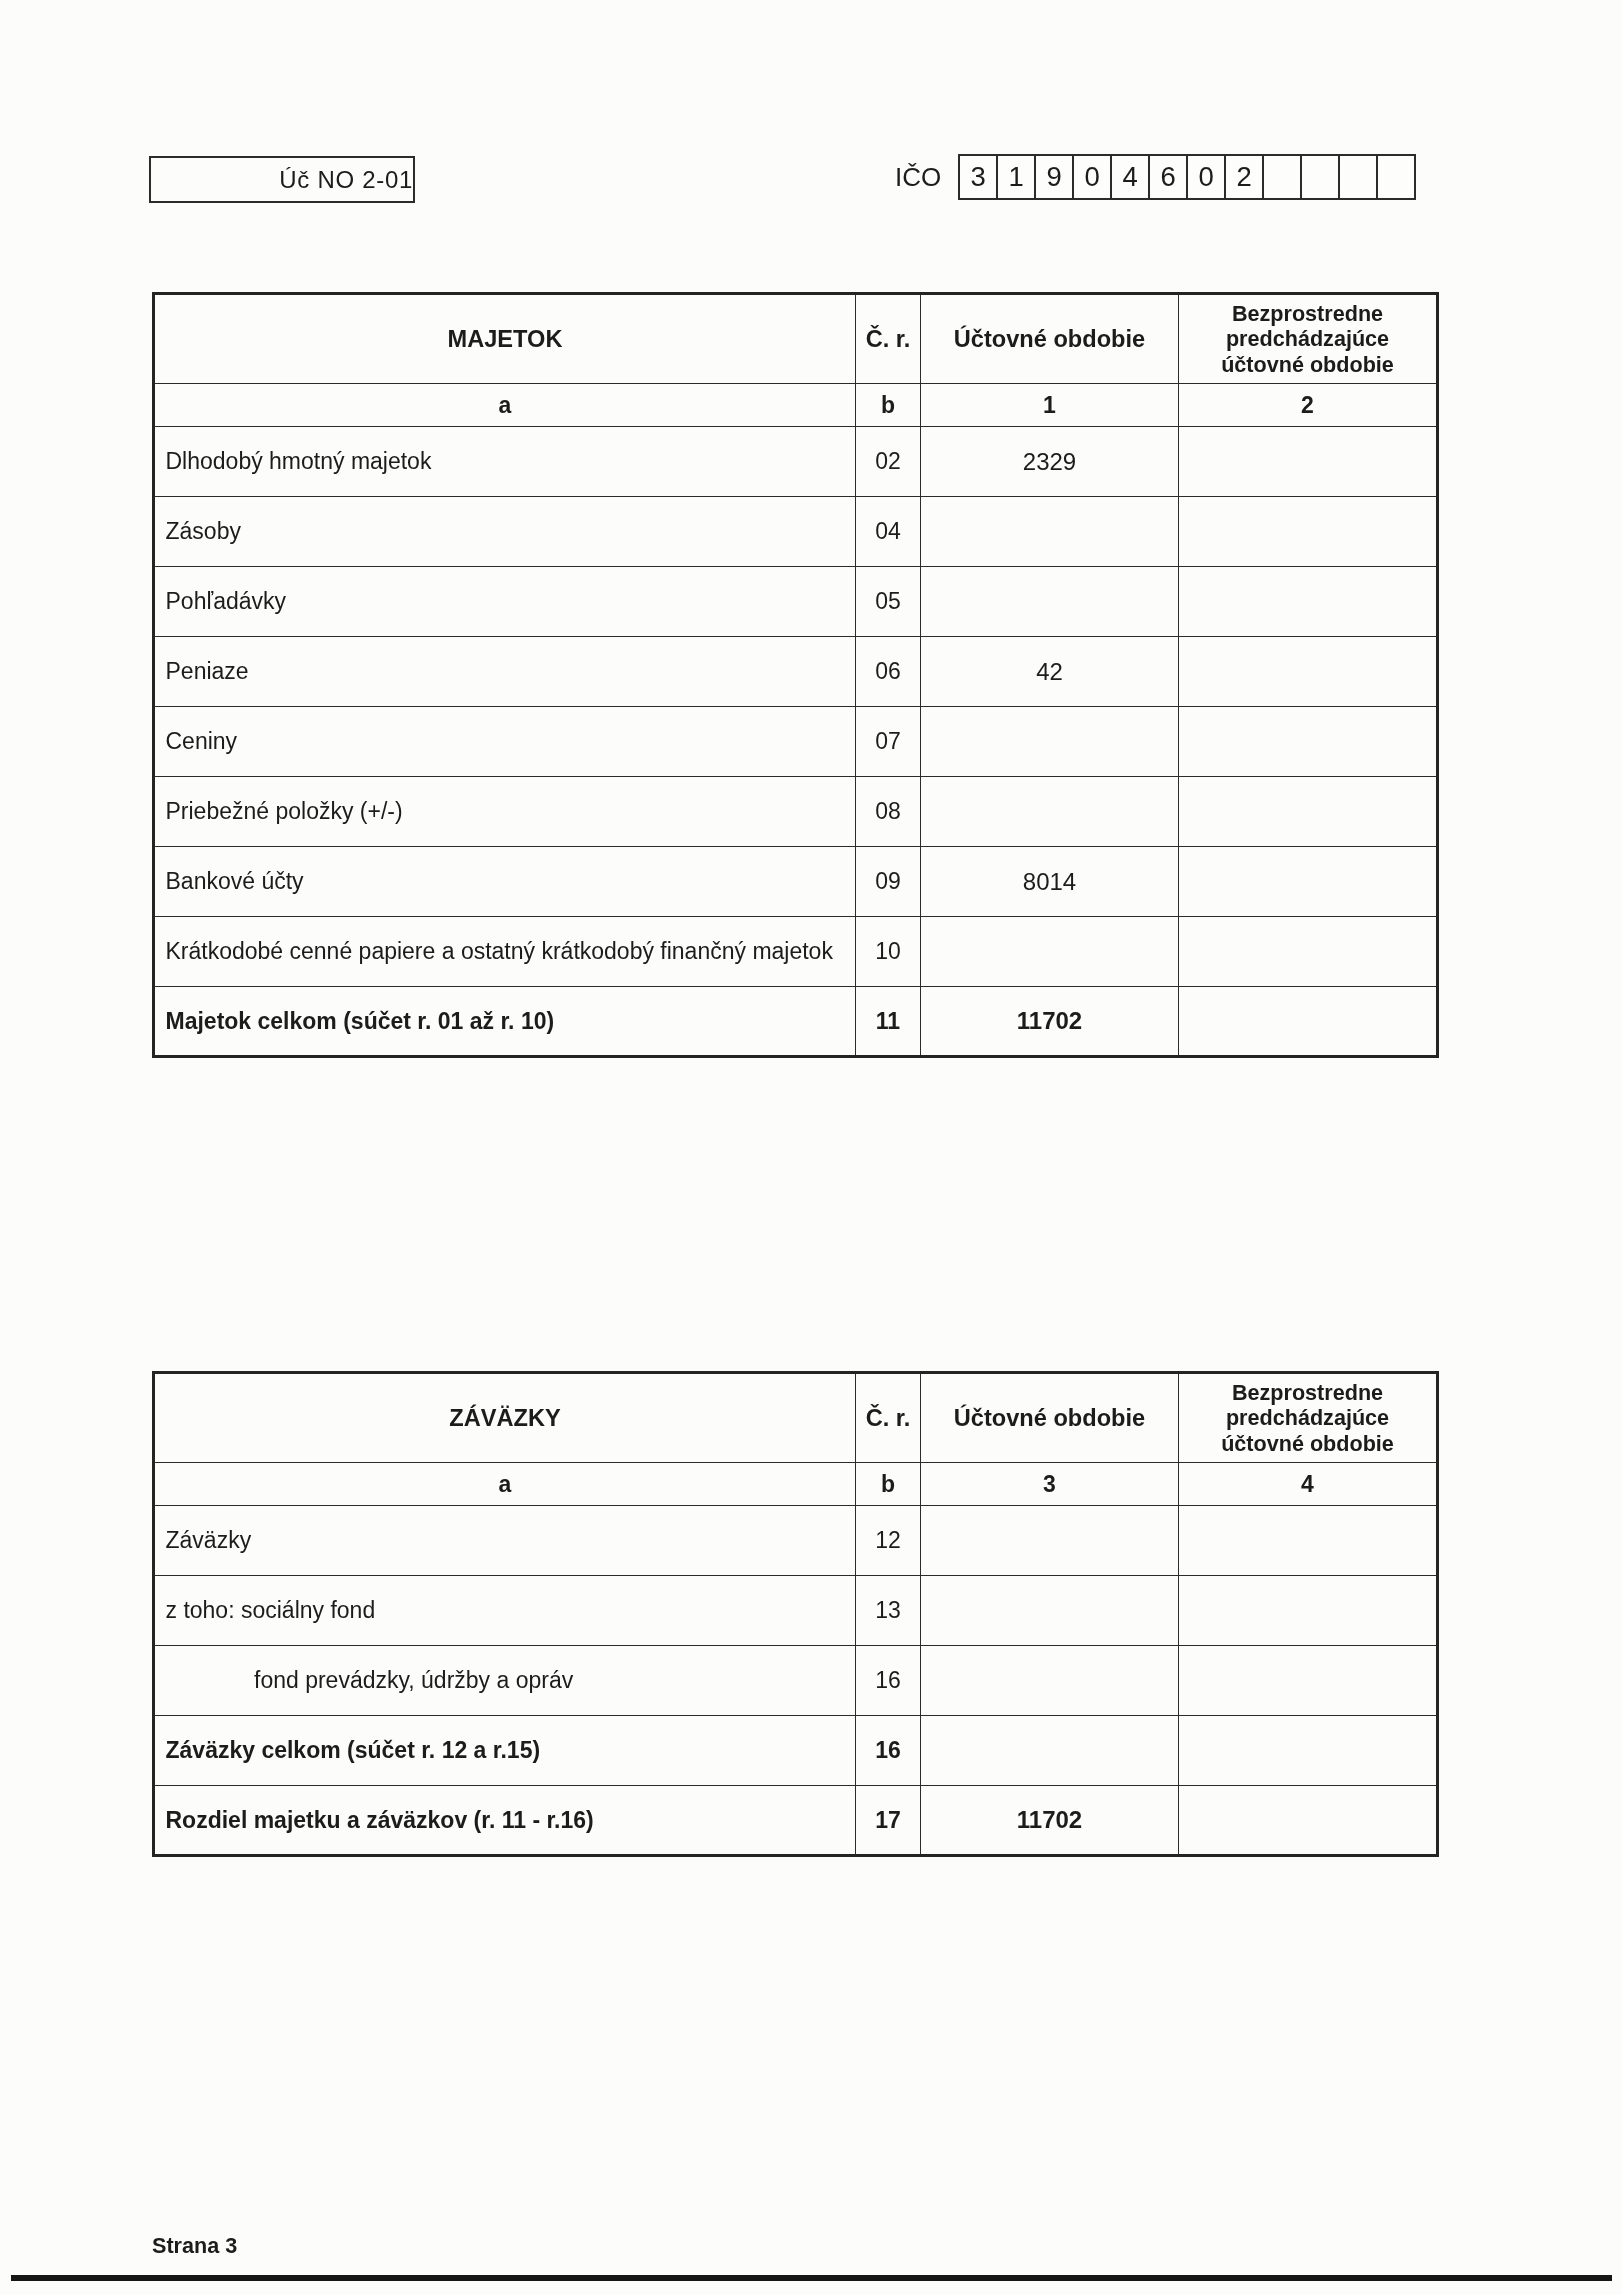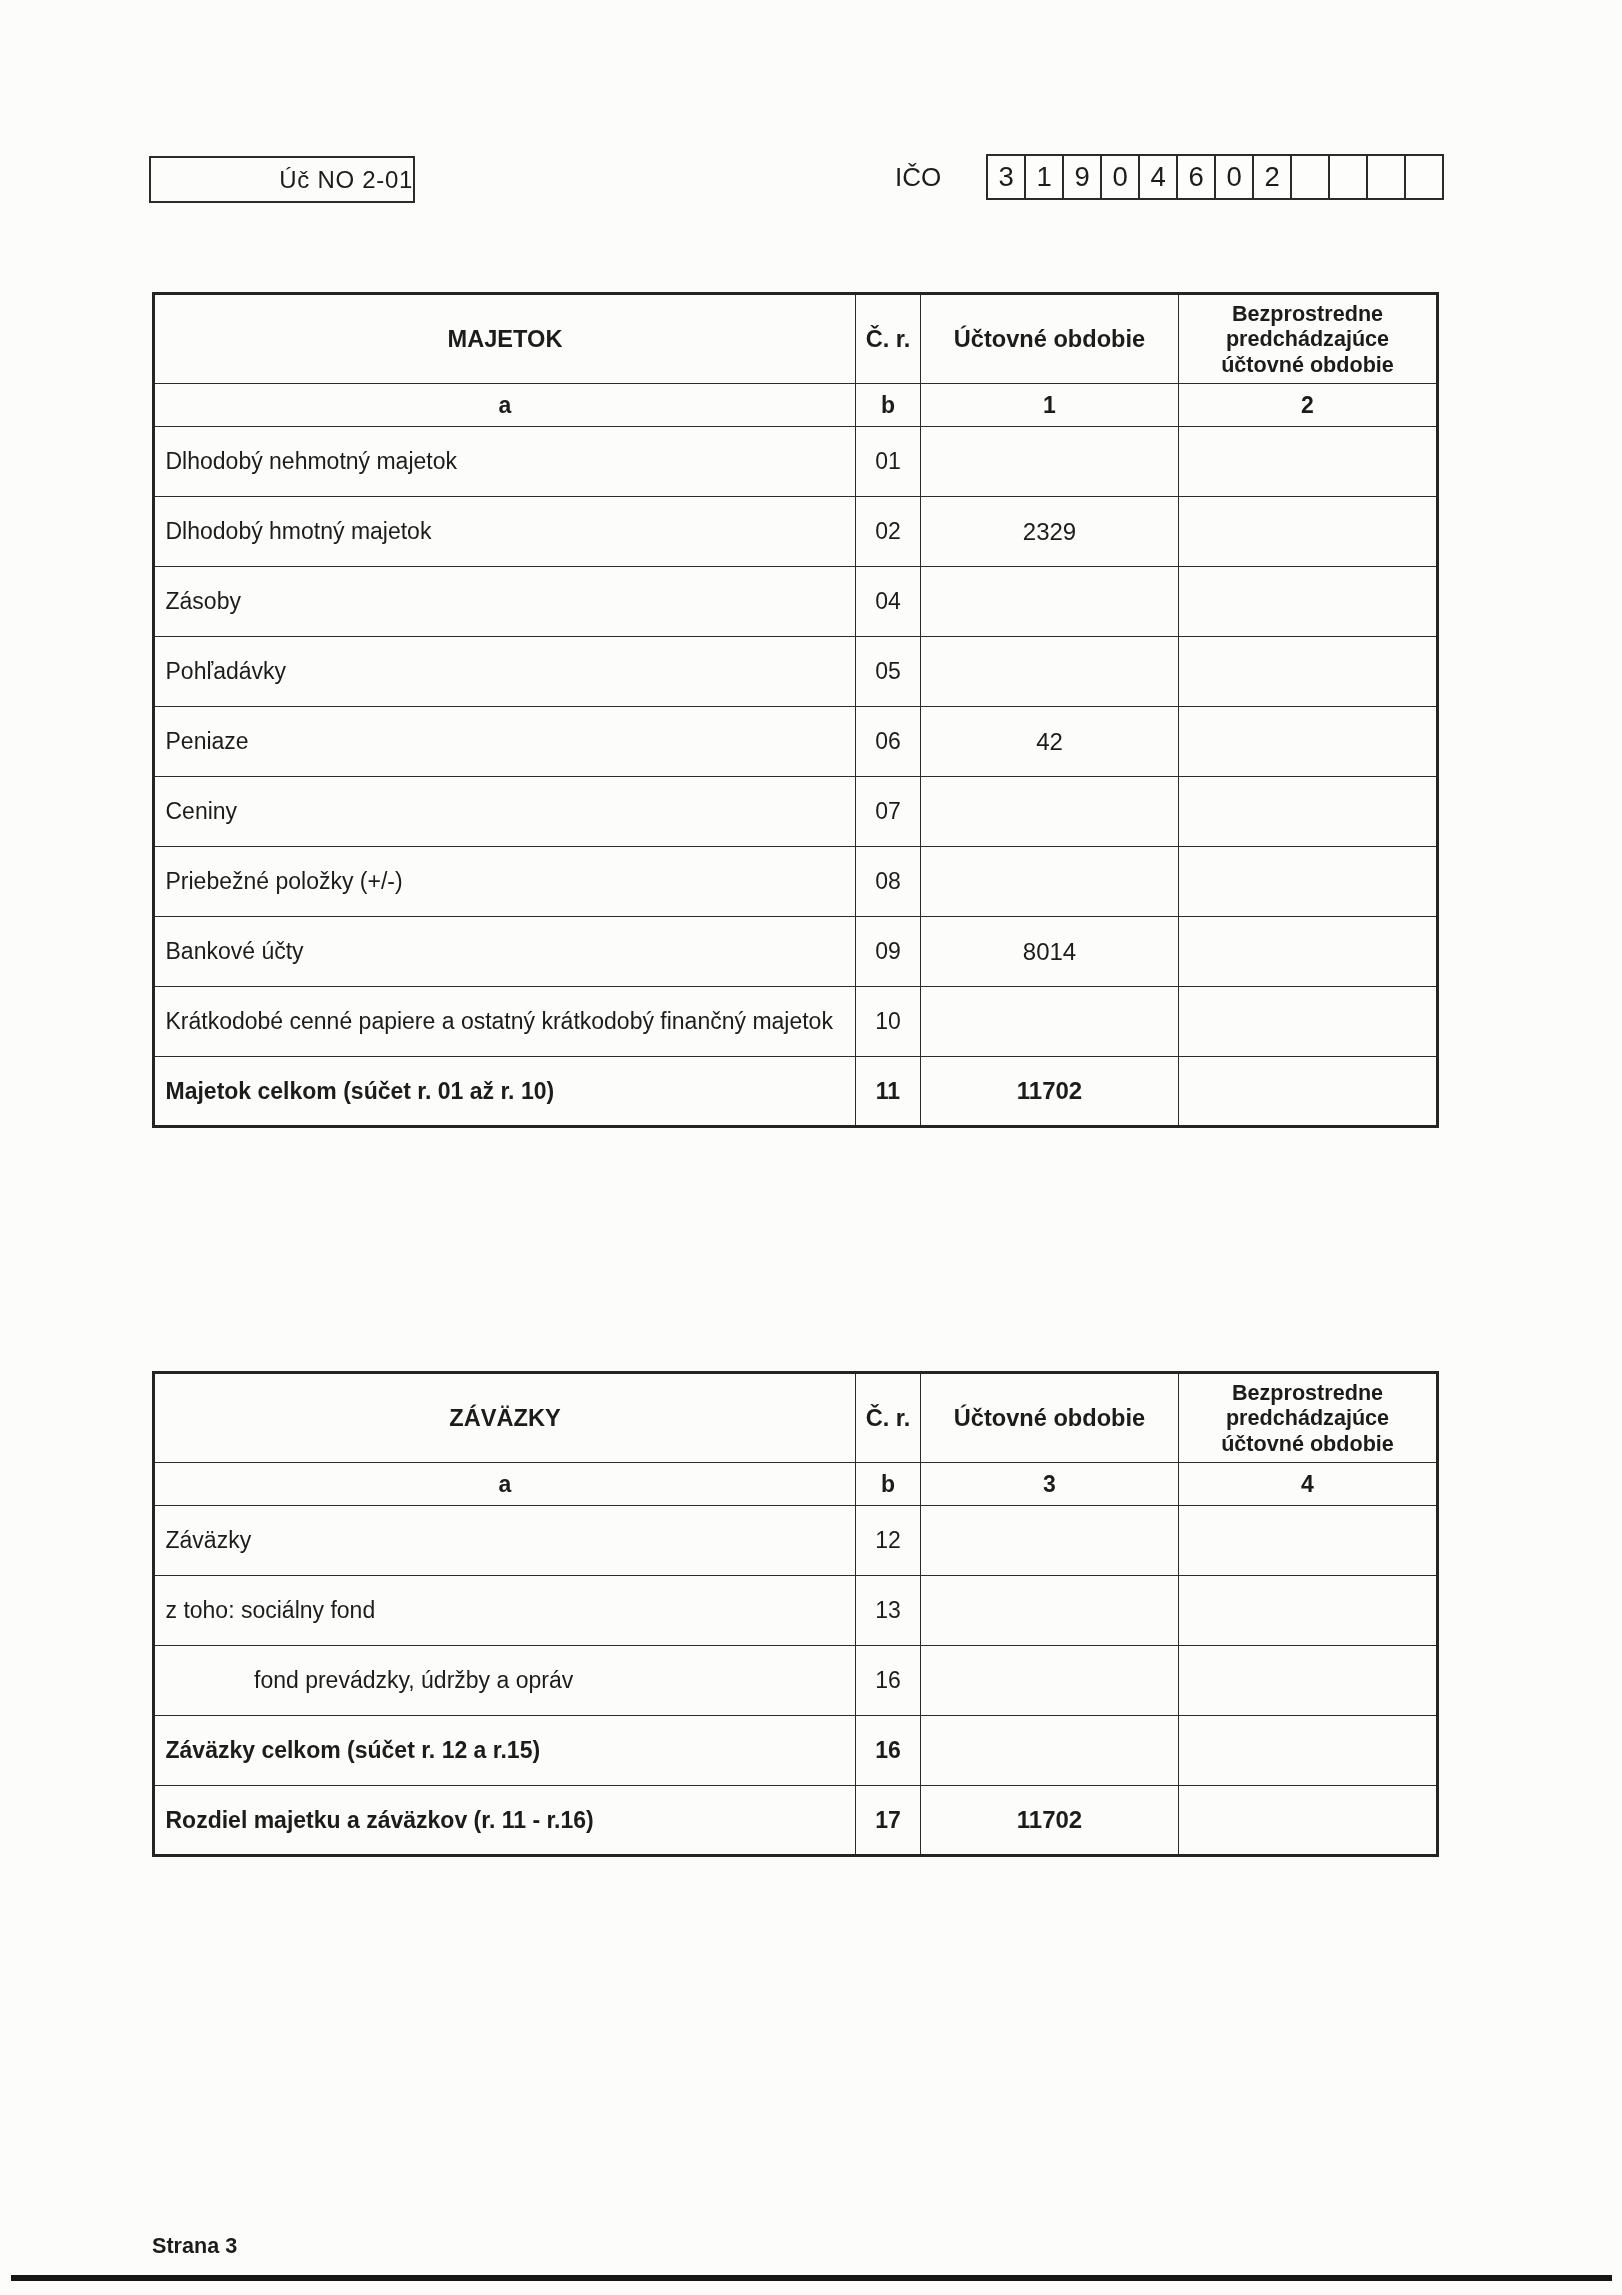--- a/index.html
+++ b/index.html
@@ -25,21 +25,21 @@
     border: 2.6px solid #2b2b2b;
     display: flex; align-items: center; justify-content: flex-end;
     font-size: 24px;
     letter-spacing: 0.7px;
   }
 
   
   .ico-row {
     position: absolute;
     left: 895px; top: 154px;
-    display: flex; align-items: center; gap: 28px;
+    display: flex; align-items: center;
   }
   .ico-label {
     font-size: 26px;
     margin-right: 17px;
   }
   .ico-boxes { display: flex; }
   .ico-cell {
     box-sizing: border-box;
     width: 40px; height: 46px;
     border: 2px solid #2b2b2b;
@@ -160,26 +160,20 @@
       <th>Účtovné obdobie</th>
       <th class="prev-h">Bezprostredne predchádzajúce účtovné obdobie</th>
     </tr>
     <tr class="sub">
       <td>a</td>
       <td>b</td>
       <td>1</td>
       <td>2</td>
     </tr>
     <tr class="data">
-      <td class="lbl">Dlhodobý nehmotný majetok</td>
-      <td class="cr">01</td>
-      <td class="val"></td>
-      <td class="val"></td>
-    </tr>
-    <tr class="data">
       <td class="lbl">Dlhodobý hmotný majetok</td>
       <td class="cr">02</td>
       <td class="val">2329</td>
       <td class="val"></td>
     </tr>
     <tr class="data">
       <td class="lbl">Zásoby</td>
       <td class="cr">04</td>
       <td class="val"></td>
       <td class="val"></td>

